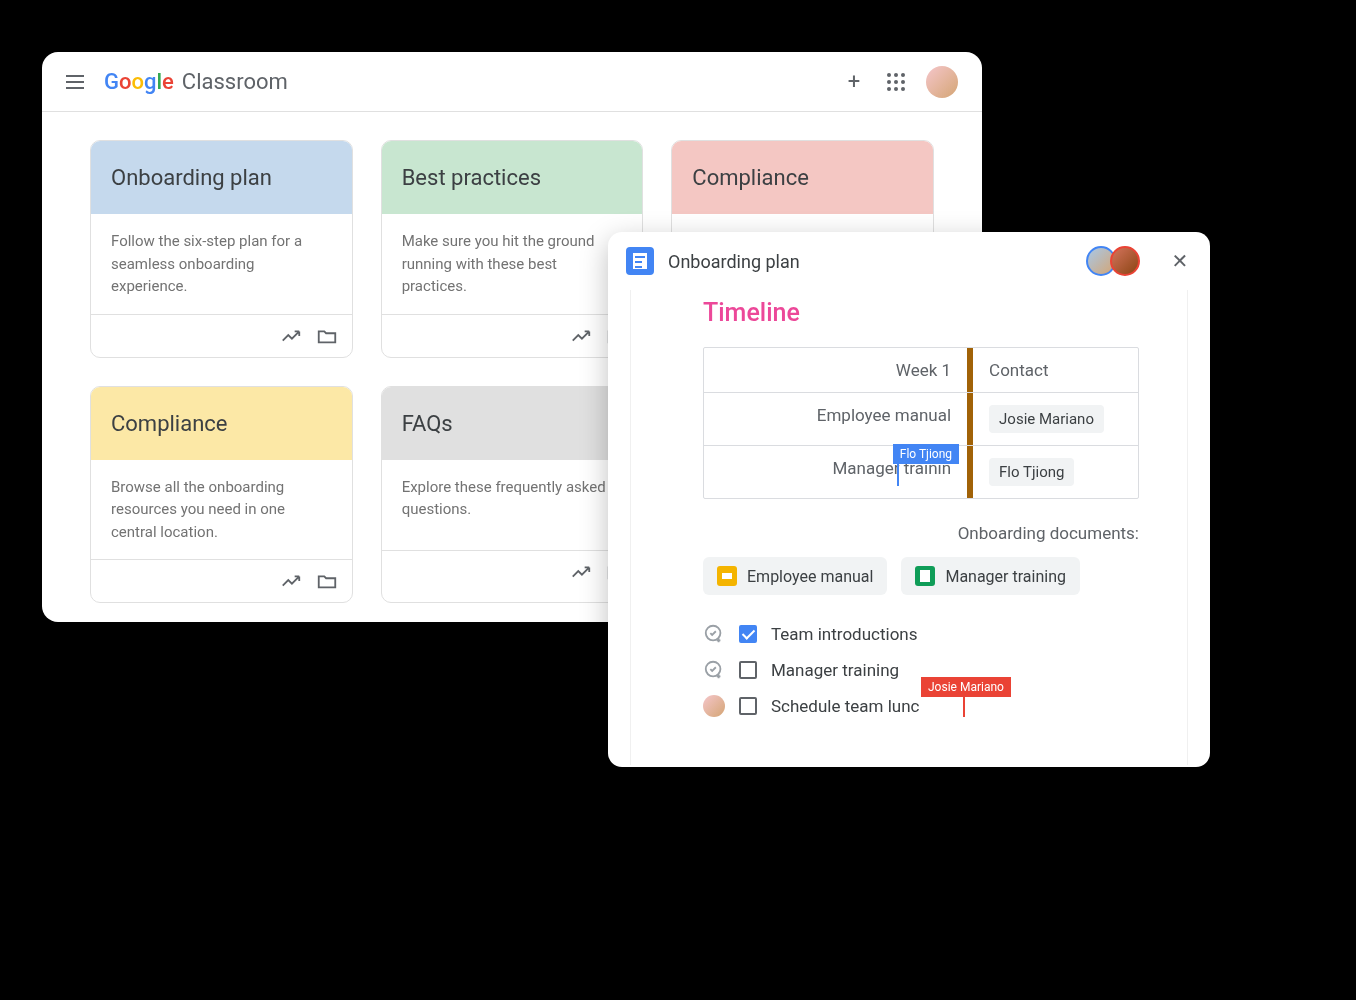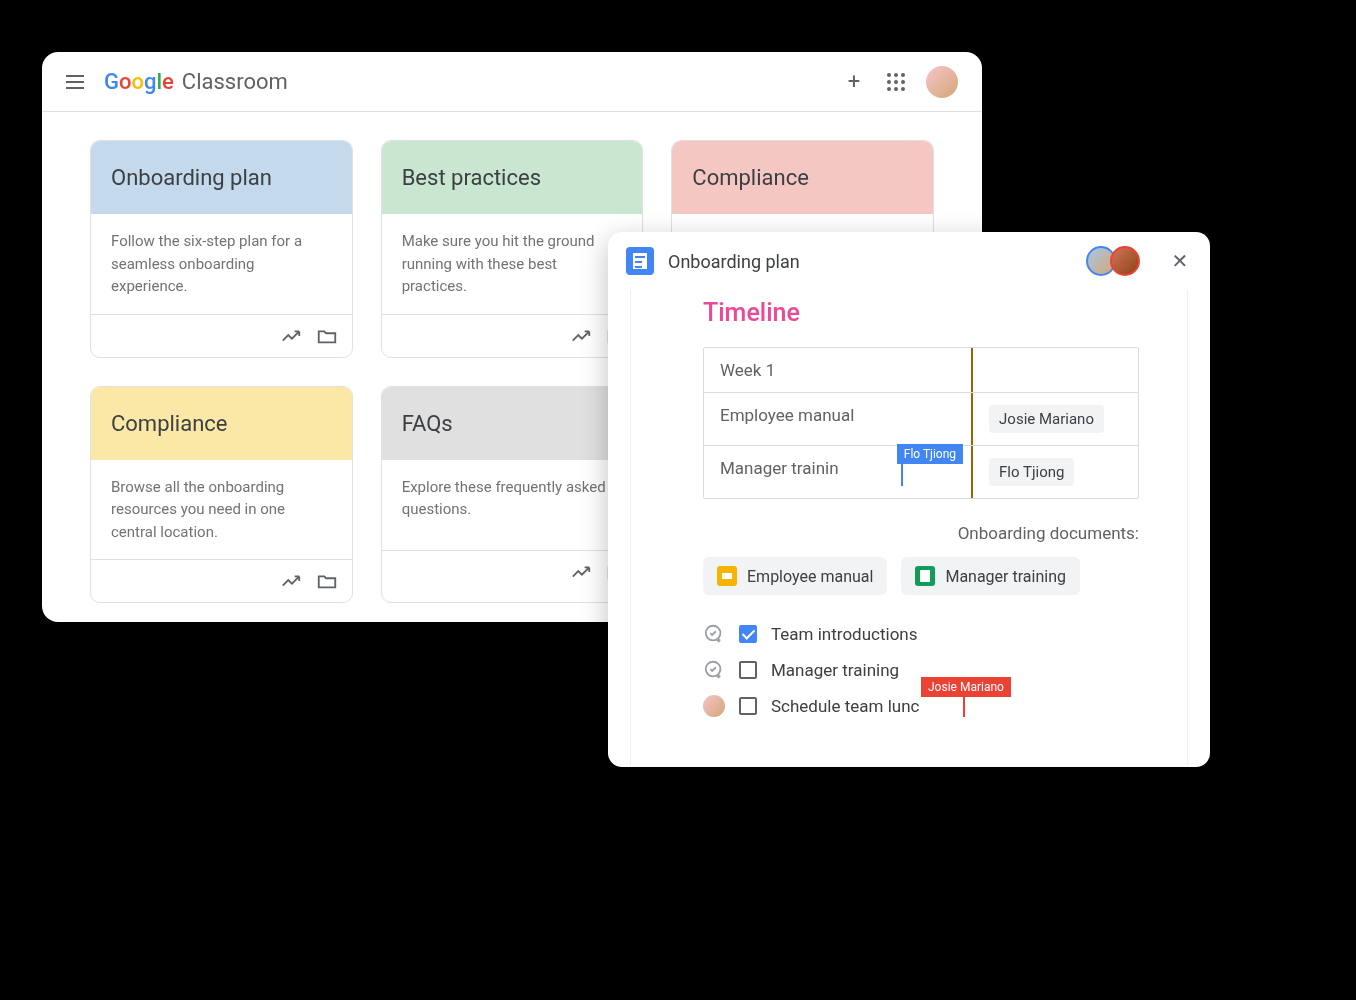--- a/index.html
+++ b/index.html
@@ -227,21 +227,21 @@
       display: flex;
       border-bottom: 1px solid #dadce0;
     }
     .timeline-row:last-child { border-bottom: none; }
     .timeline-cell {
       padding: 12px 16px;
       font-size: 17px;
       color: #5f6368;
       position: relative;
     }
-    .timeline-cell.c1 { flex: 0 0 62%; border-right: 2px solid #a16207; }
+    .timeline-cell.c1 { flex: 0 0 62%; border-right: 6px solid #a16207; text-align: right; }
     .timeline-cell.c2 { flex: 1; }
     .chip {
       background: #f1f3f4;
       border-radius: 4px;
       padding: 5px 10px;
       font-size: 15px;
       color: #3c4043;
       display: inline-block;
     }
     .cursor-flag {
@@ -460,20 +460,21 @@
       <div class="collab-avatar a1"></div>
       <div class="collab-avatar a2"></div>
     </div>
     <div class="close-btn">✕</div>
   </div>
   <div class="docs-body">
     <h2 class="docs-h1">Timeline</h2>
     <div class="timeline-table">
       <div class="timeline-row">
         <div class="timeline-cell c1">Week 1</div>
+        <div class="timeline-cell c2">Contact</div>
       </div>
       <div class="timeline-row">
         <div class="timeline-cell c1">Employee manual</div>
         <div class="timeline-cell c2"><span class="chip">Josie Mariano</span></div>
       </div>
       <div class="timeline-row">
         <div class="timeline-cell c1" style="position:relative;">
           <span>Manager trainin</span>
           <div class="cursor-line-blue"></div>
           <div class="cursor-flag blue">Flo Tjiong</div>

